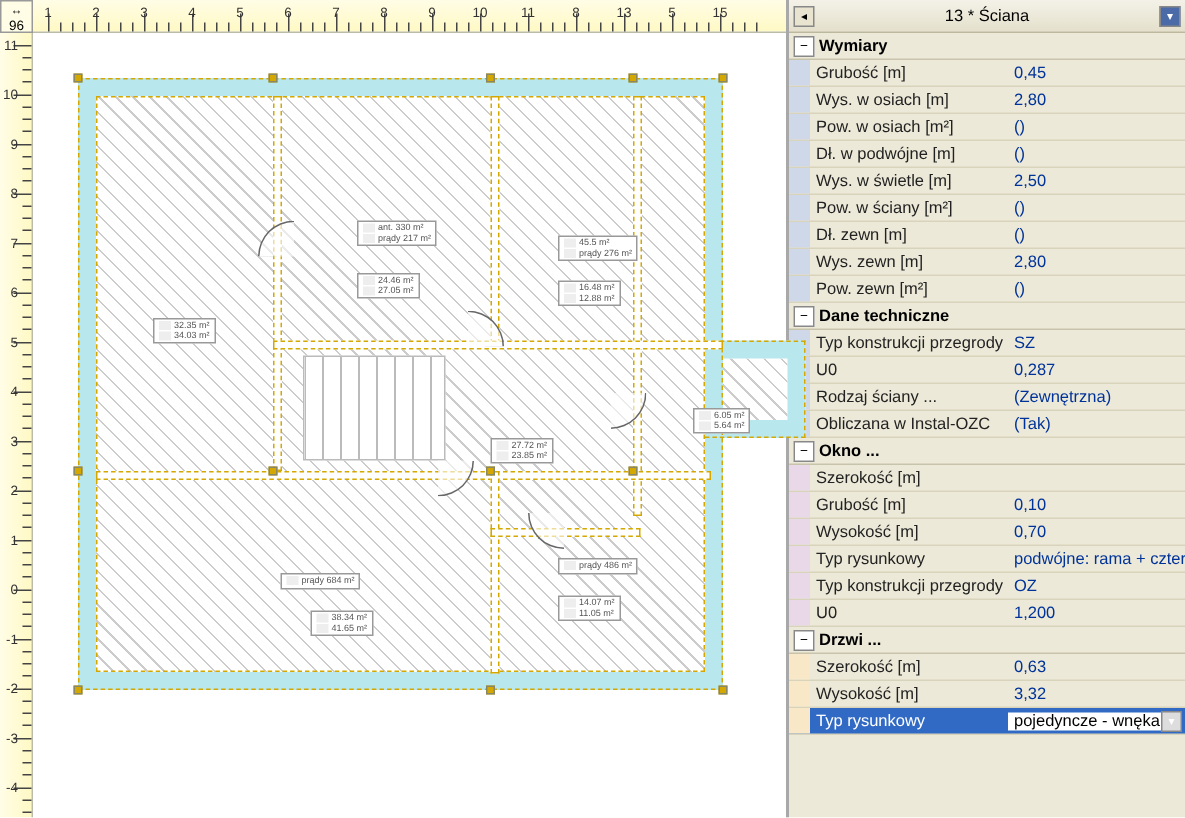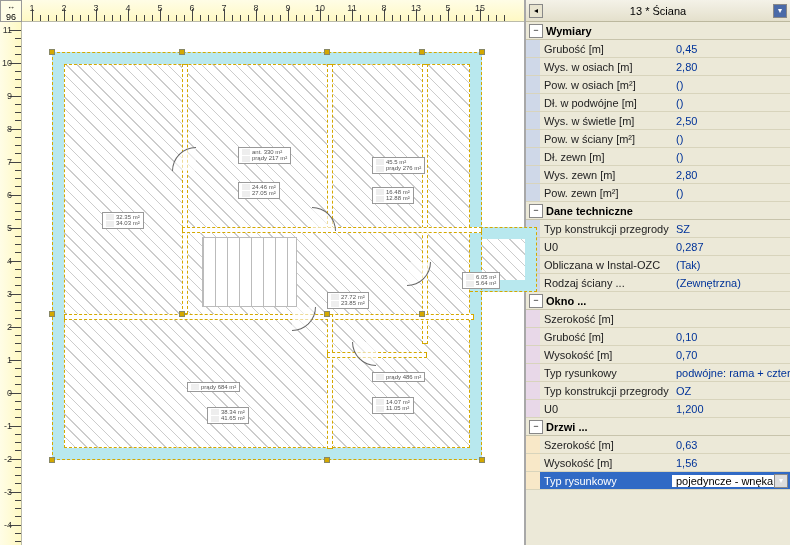--- a/index.html
+++ b/index.html
@@ -355,27 +355,27 @@
           <div class="key">Typ konstrukcji przegrody</div>
           <div class="val">SZ</div>
         </div>
         <div class="row">
           <div class="stripe s1"></div>
           <div class="key">U0</div>
           <div class="val">0,287</div>
         </div>
         <div class="row">
           <div class="stripe s1"></div>
+          <div class="key">Rodzaj ściany ...</div>
+          <div class="val">(Zewnętrzna)</div>
+        </div>
+        <div class="row">
+          <div class="stripe s1"></div>
           <div class="key">Obliczana w Instal-OZC</div>
           <div class="val">(Tak)</div>
-        </div>
-        <div class="row">
-          <div class="stripe s1"></div>
-          <div class="key">Rodzaj ściany ...</div>
-          <div class="val">(Zewnętrzna)</div>
         </div>
         <div class="section">
           <div class="toggle">−</div>
           <span class="sname">Okno ...</span>
         </div>
         <div class="row">
           <div class="stripe s2"></div>
           <div class="key">Szerokość [m]</div>
           <div class="val"></div>
         </div>
@@ -409,21 +409,21 @@
           <span class="sname">Drzwi ...</span>
         </div>
         <div class="row">
           <div class="stripe s3"></div>
           <div class="key">Szerokość [m]</div>
           <div class="val">0,63</div>
         </div>
         <div class="row">
           <div class="stripe s3"></div>
           <div class="key">Wysokość [m]</div>
-          <div class="val">1,56</div>
+          <div class="val">3,32</div>
         </div>
         <div class="row sel">
           <div class="stripe s3"></div>
           <div class="key">Typ rysunkowy</div>
           <div class="val">pojedyncze - wnęka</div>
           <div class="dd">▾</div>
         </div>
       </div>
   </div>
 </div>

